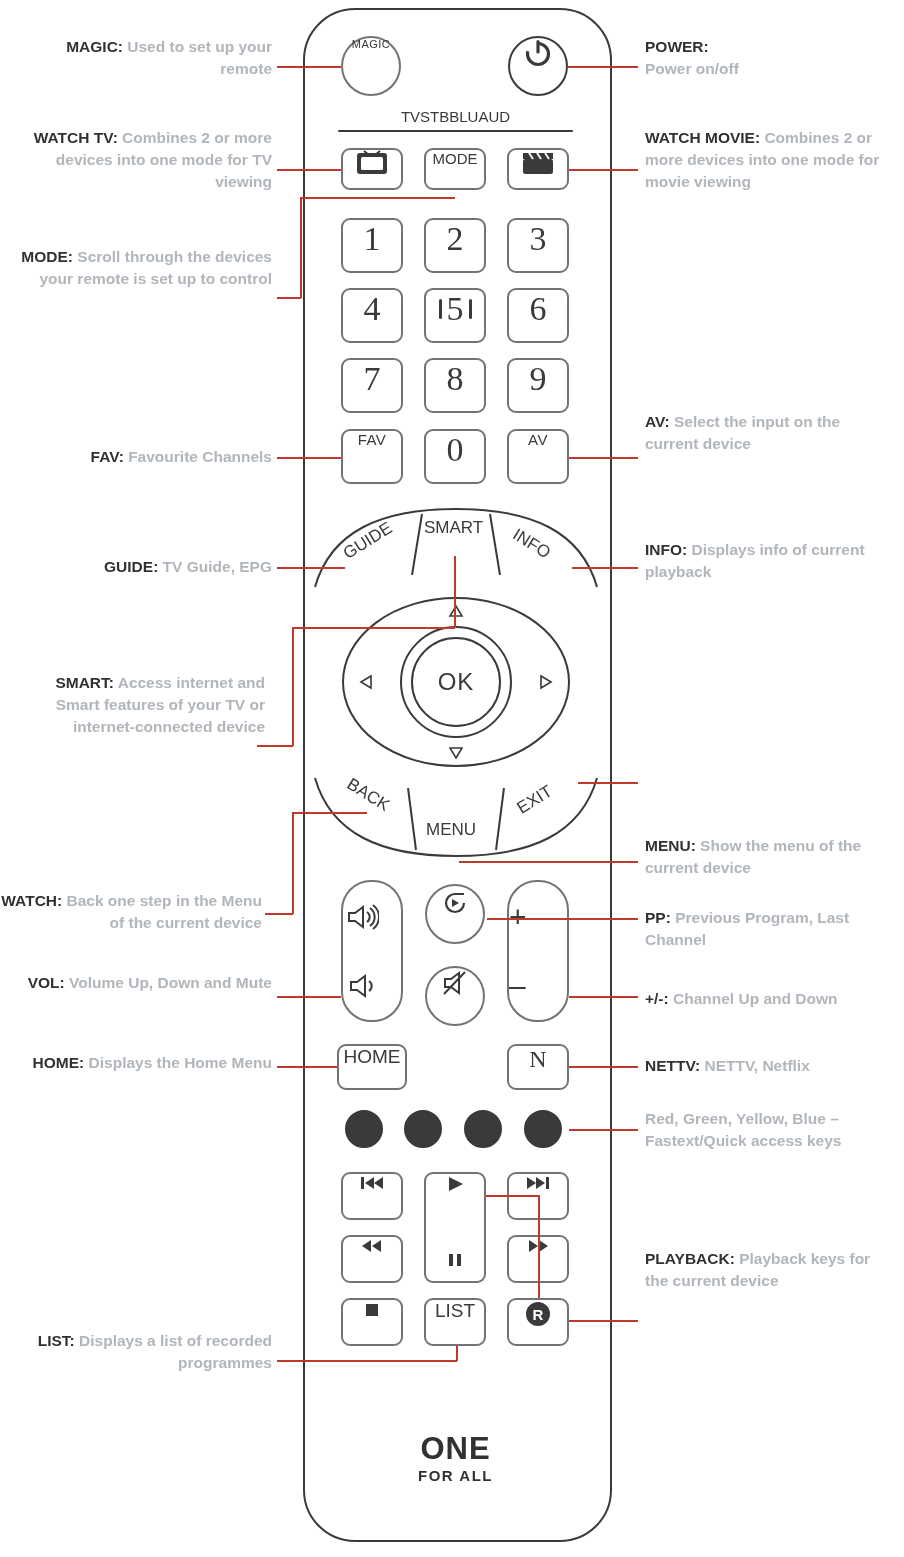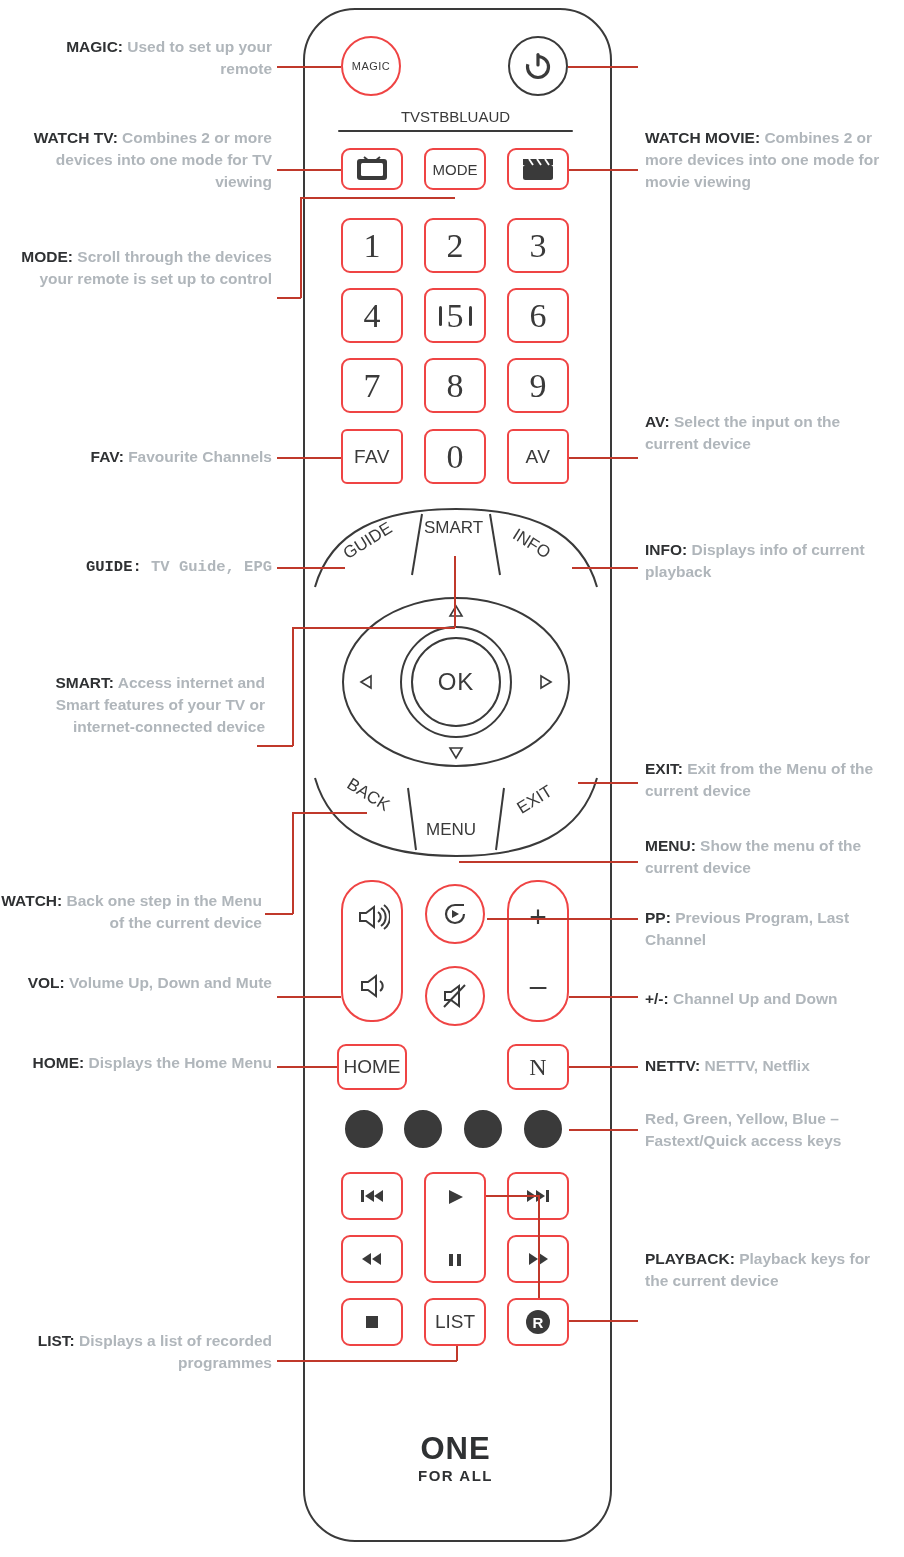--- a/index.html
+++ b/index.html
@@ -7,27 +7,27 @@
        font-family:"Liberation Sans",sans-serif;}
   .stage{position:absolute;left:0;top:0;width:904px;height:1557px;}
 
   
   .remote{position:absolute;left:303px;top:8px;width:305px;height:1530px;
           border:2px solid #3a3a3a;border-radius:52px;background:#fff;}
   .remote-inner{position:absolute;left:0;top:0;width:100%;height:100%;
           border-radius:50px;}
 
   
-  .key{position:absolute;box-sizing:border-box;border:2px solid #ef4444;
-       background:#fff;display:flex;align-items:center;justify-content:center;
+  .key{position:absolute;box-sizing:border-box;border:2px solid #737373;
+       background:#fff;display:flex;align-items:flex-start;justify-content:center;
        color:#3a3a3a;}
   .round{border-radius:50%;}
   .rect{border-radius:9px;}
   .num{font-size:34px;font-weight:400;font-family:"Liberation Serif",serif;}
-  .lbl{font-size:19px;letter-spacing:.5px;border-radius:6px;}
+  .lbl{font-size:15px;letter-spacing:.5px;}
   .small{font-size:15px;}
 
   
   .devrow{position:absolute;left:333px;top:108px;width:245px;height:18px;
           display:flex;justify-content:center;color:#3a3a3a;
           font-size:15px;font-weight:400;}
   .devline{position:absolute;left:338px;top:130px;width:235px;height:2px;
            background:#3a3a3a;border-radius:1px;}
 
   
@@ -365,20 +365,24 @@
   <div class="ln lnh" style="left:569px;top:1129px;width:69px;"></div>
 
   <div class="ln lnh" style="left:569px;top:1320px;width:69px;"></div>
   <div class="ln lnv" style="left:538px;top:1195px;height:103px;"></div>
   <div class="ln lnh" style="left:486px;top:1195px;width:53px;"></div>
 
   <div class="note right" style="left:40px;top:36px;width:232px;">
     <b>MAGIC:</b><span> Used to set up your remote</span>
   </div>
 
+  <div class="note left" style="left:645px;top:36px;width:245px;">
+    <b>POWER:</b><br>
+    <span>Power on/off</span>
+  </div>
 
   <div class="note right" style="left:8px;top:127px;width:264px;">
     <b>WATCH TV:</b><span>  Combines 2 or more devices into one mode for TV viewing</span>
   </div>
 
   <div class="note left" style="left:645px;top:127px;width:252px;">
     <b>WATCH MOVIE:</b><span> Combines 2 or more devices into one mode for movie viewing</span>
   </div>
 
   <div class="note right" style="left:8px;top:246px;width:264px;">
@@ -386,35 +390,32 @@
   </div>
 
   <div class="note right" style="left:40px;top:446px;width:232px;">
     <b>FAV:</b><span> Favourite Channels</span>
   </div>
 
   <div class="note left" style="left:645px;top:411px;width:235px;">
     <b>AV:</b><span> Select the input on the current device</span>
   </div>
 
-  <div class="note right" style="left:40px;top:556px;width:232px;font-family:Liberation Mono, monospace;">
+  <div class="note right" style="left:40px;top:556px;width:232px;">
     <b>GUIDE:</b><span> TV Guide, EPG</span>
   </div>
 
   <div class="note left" style="left:645px;top:539px;width:240px;">
     <b>INFO:</b><span> Displays info of current playback</span>
   </div>
 
   <div class="note right" style="left:20px;top:672px;width:245px;">
     <b>SMART:</b><span> Access internet and Smart features of your TV or internet-connected device</span>
   </div>
 
-  <div class="note left" style="left:645px;top:758px;width:248px;">
-    <b>EXIT:</b><span>  Exit from the Menu of the current device</span>
-  </div>
 
   <div class="note left" style="left:645px;top:835px;width:245px;">
     <b>MENU:</b><span> Show the menu of the current device</span>
   </div>
 
   <div class="note right" style="left:0px;top:890px;width:262px;">
     <b>WATCH:</b><span> Back one step in the Menu of the current device</span>
   </div>
 
   <div class="note left" style="left:645px;top:907px;width:245px;">

